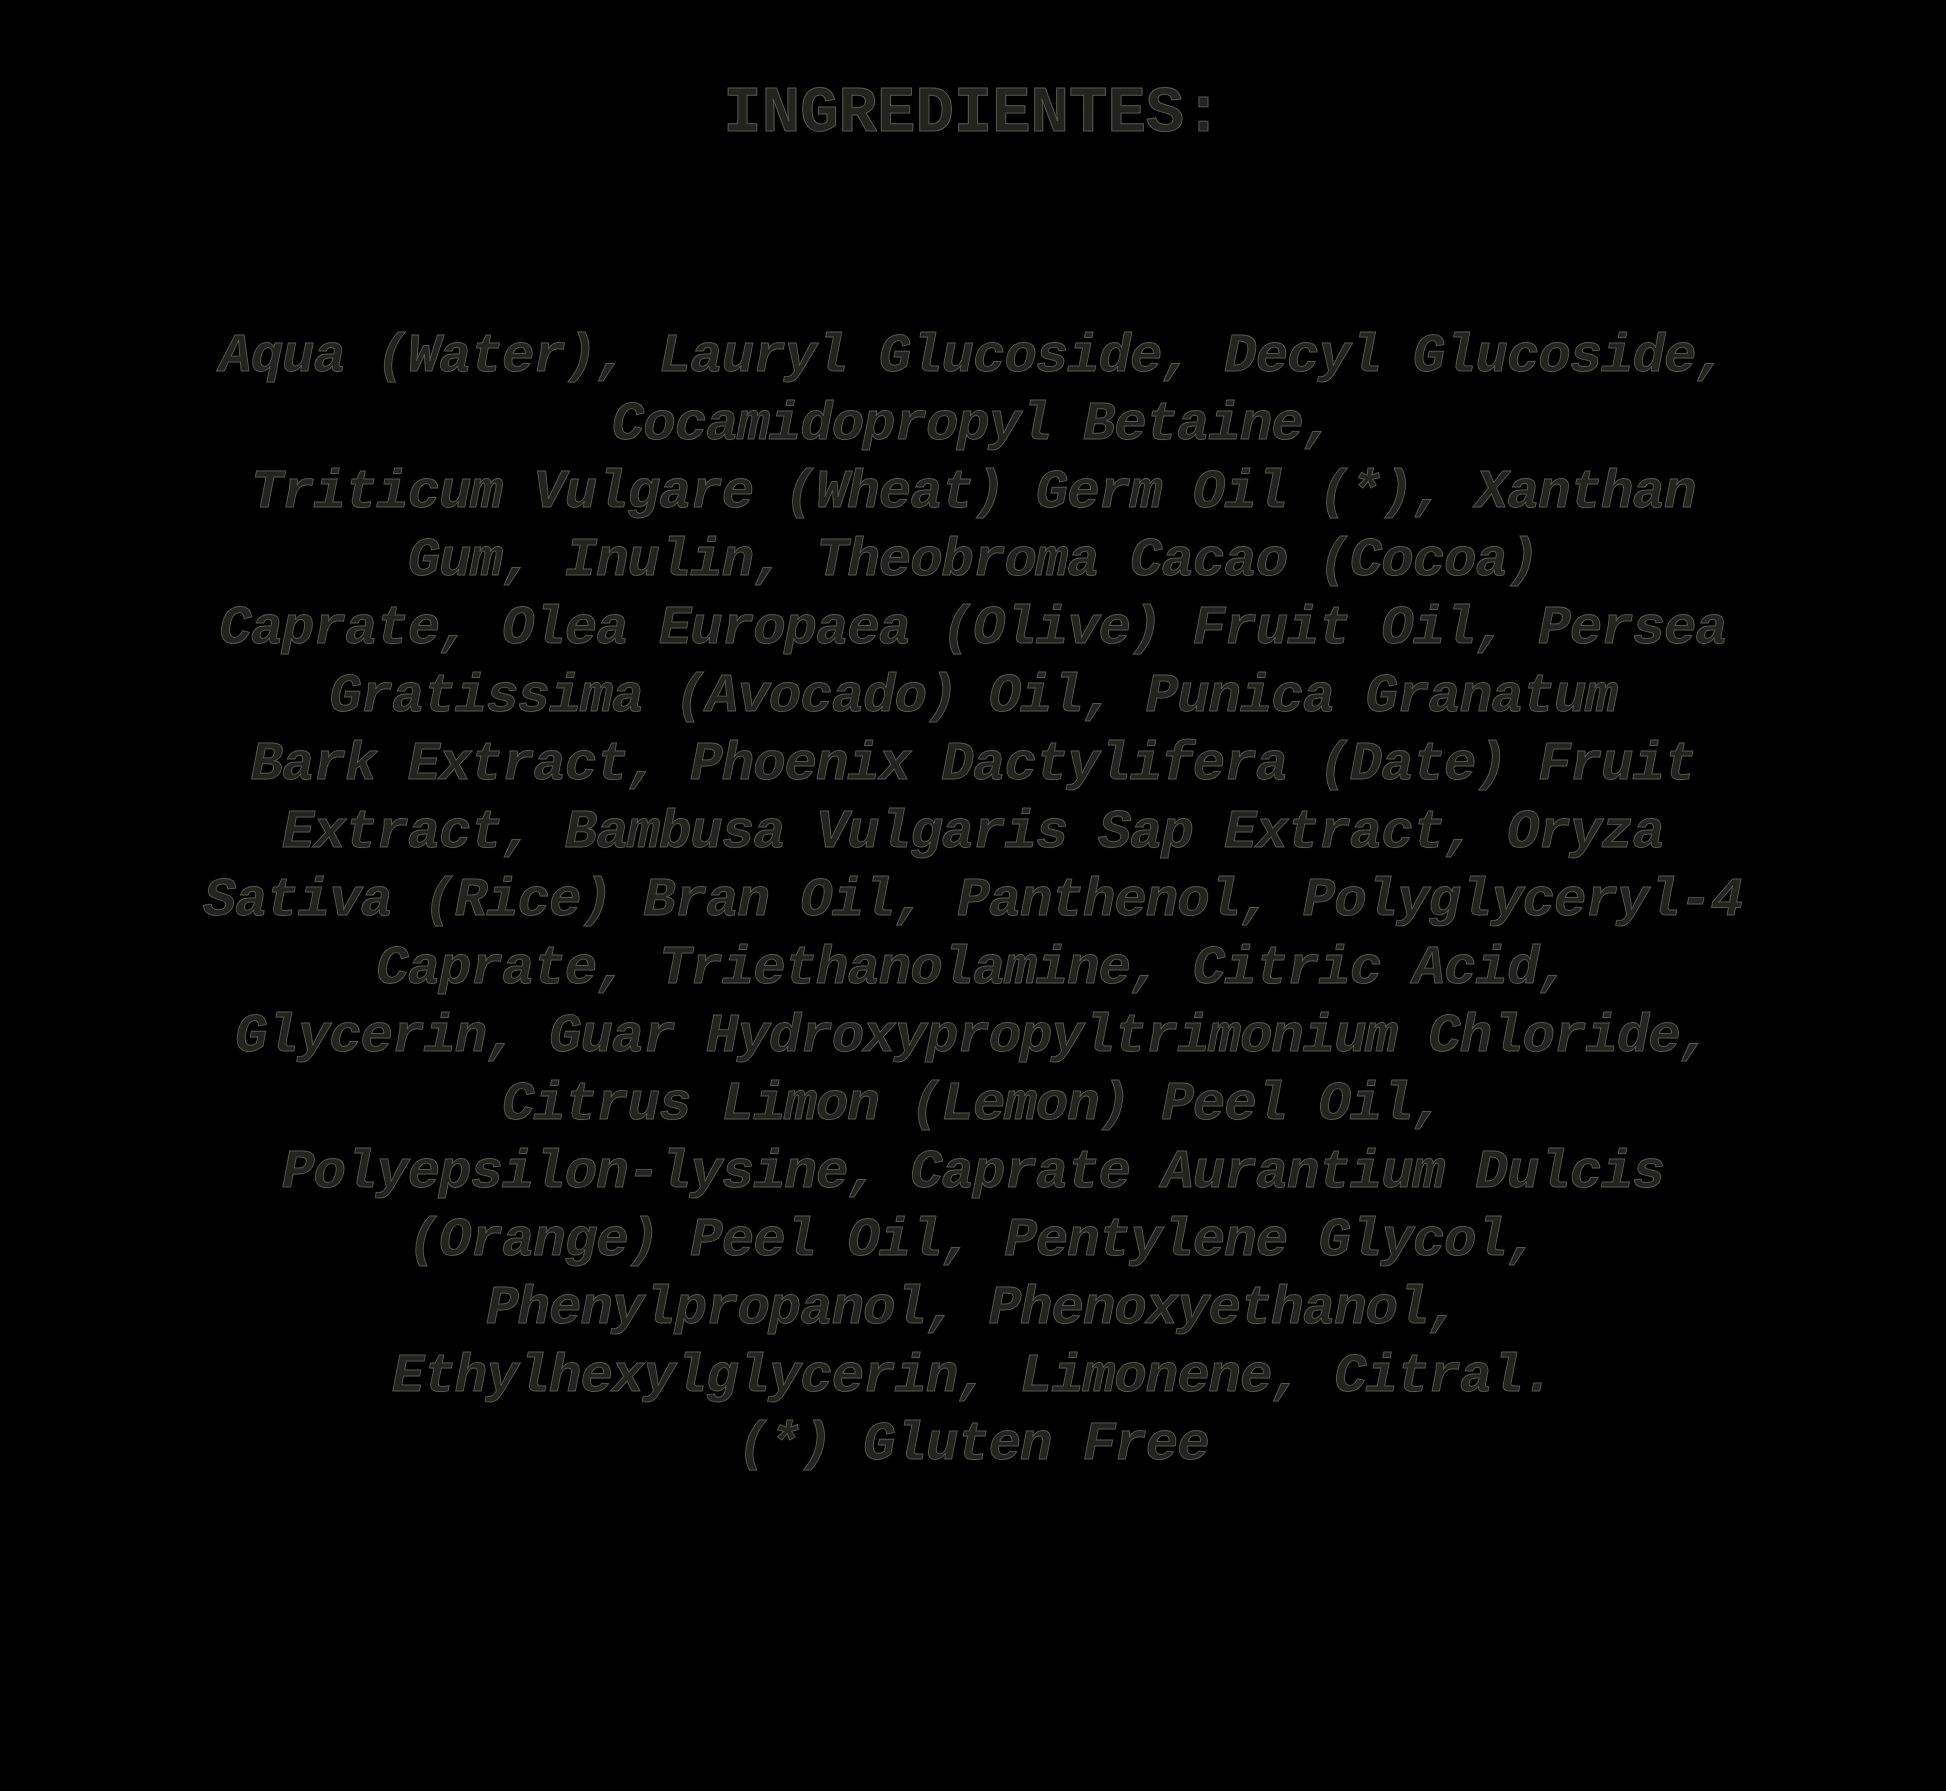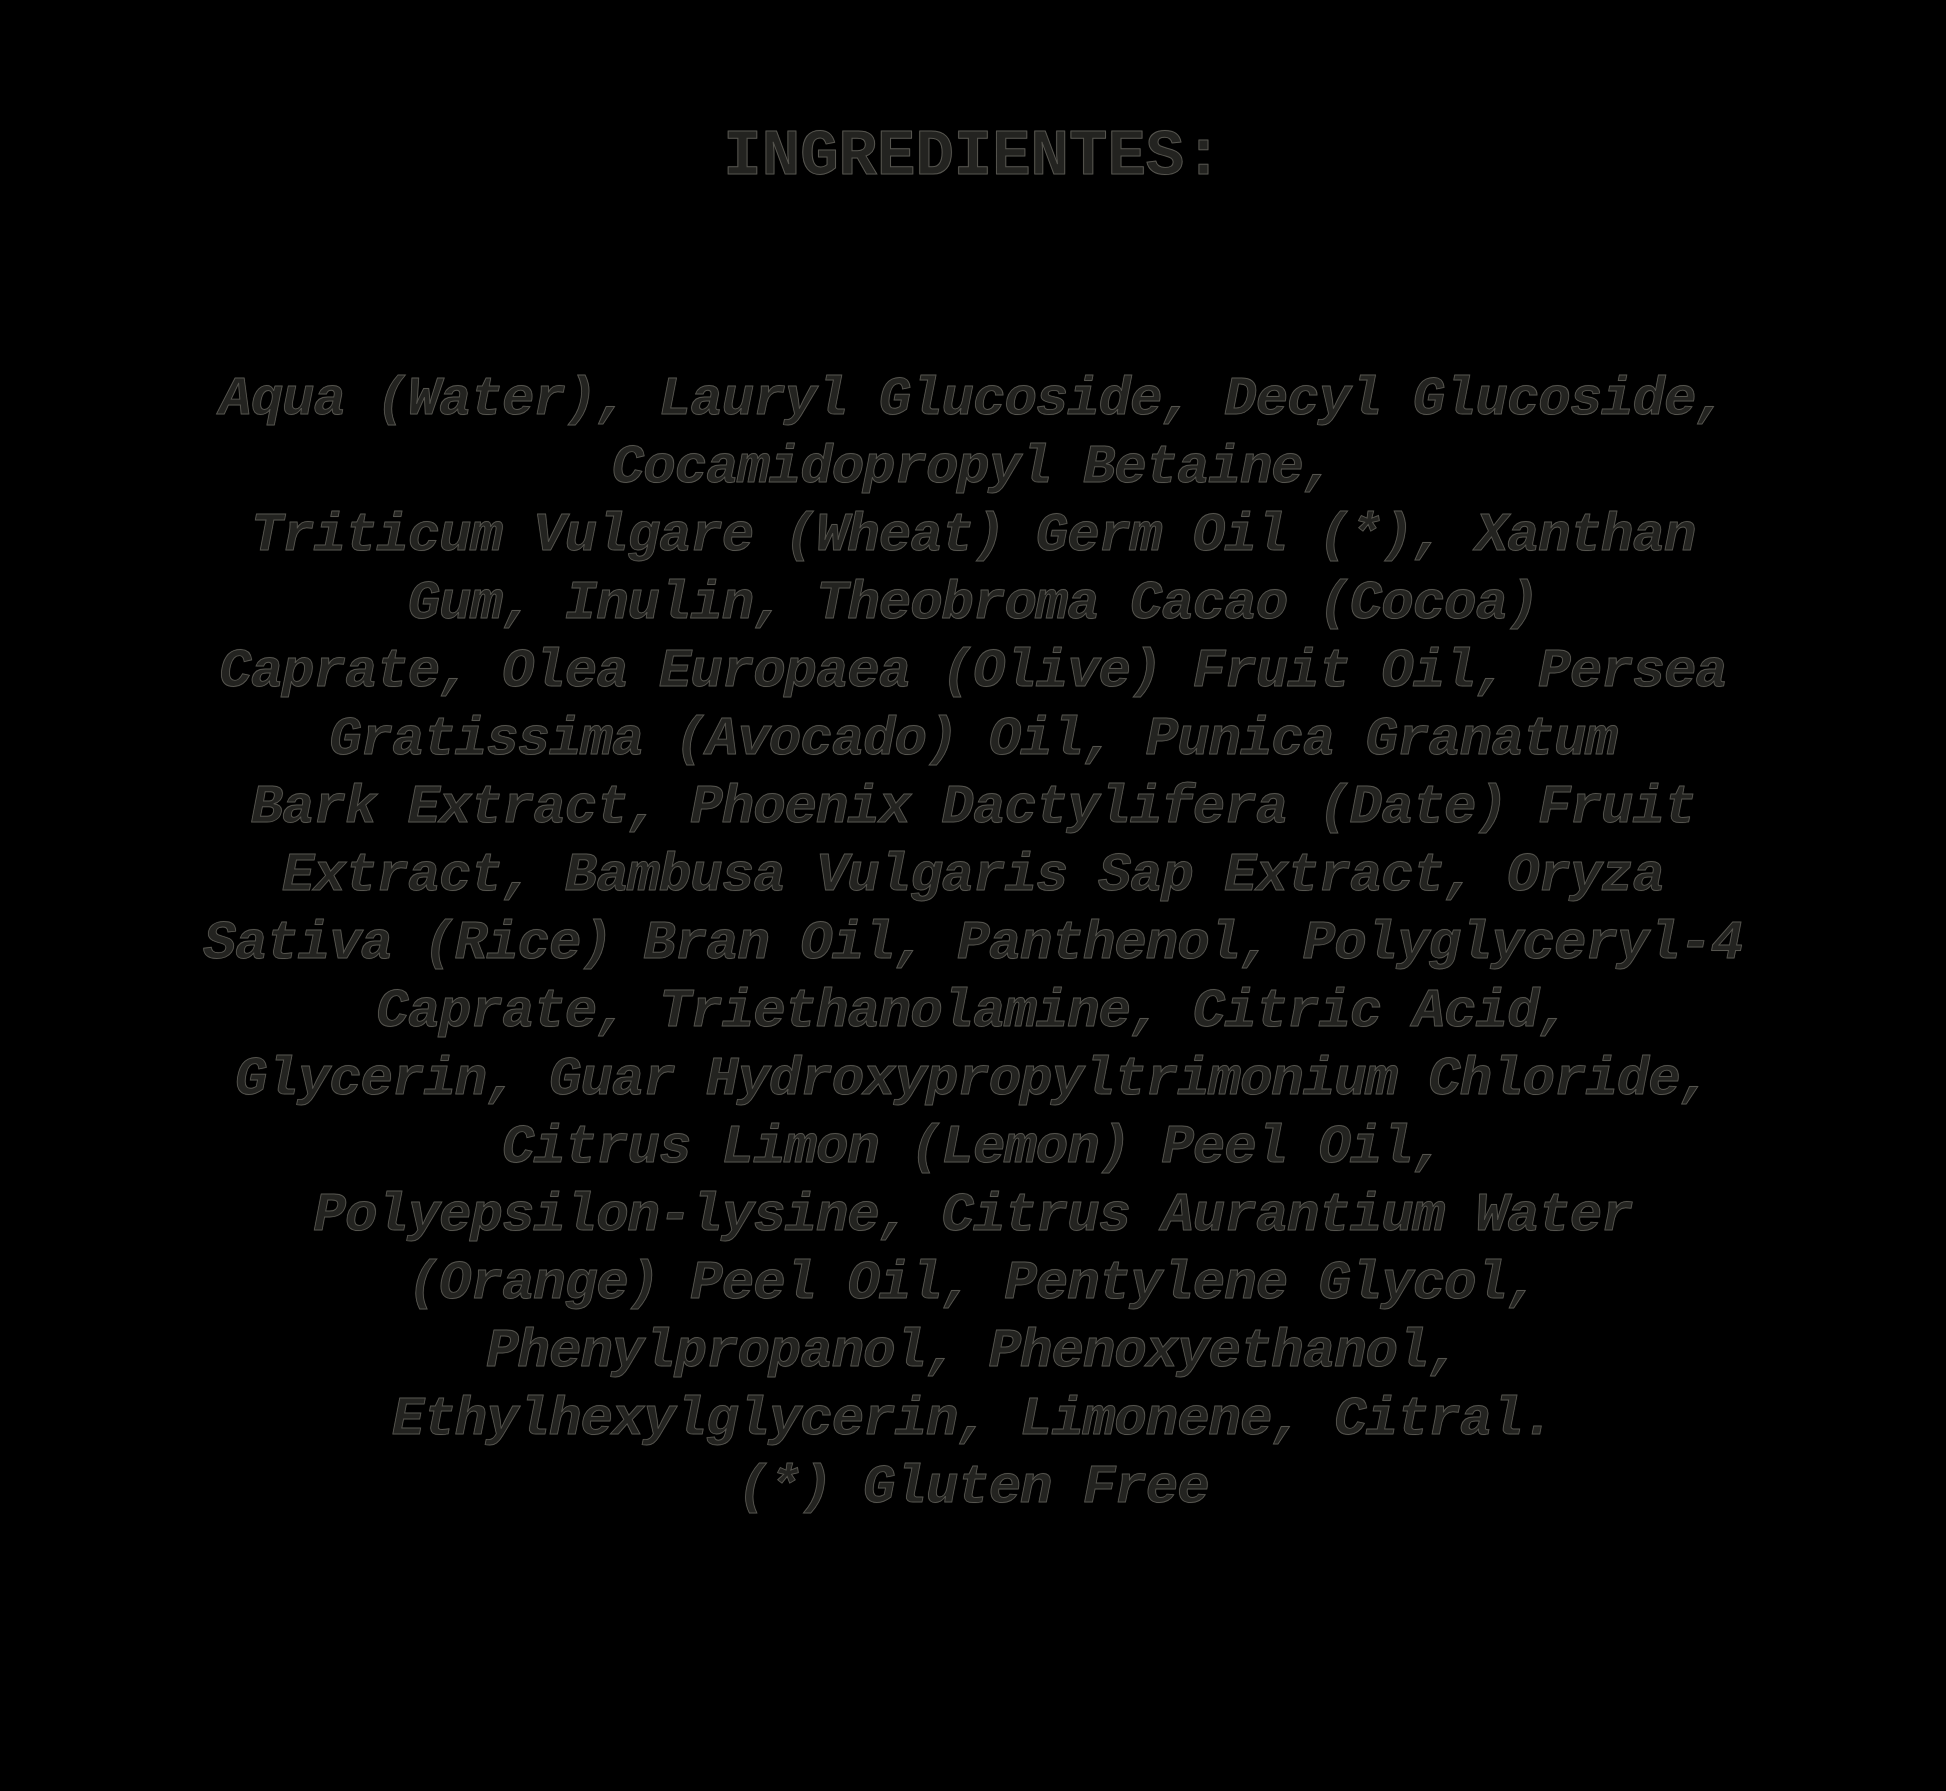--- a/index.html
+++ b/index.html
@@ -15,21 +15,21 @@
   body{
     width:1946px;
     height:1791px;
     overflow:hidden;
     font-family:"Liberation Mono","DejaVu Sans Mono",monospace;
   }
   .label{
     box-sizing:border-box;
     width:100%;
     height:100%;
-    padding-top:120px;
+    padding-top:77px;
     text-align:center;
   }
   .title{
     margin:0;
     font-family:"Liberation Mono","DejaVu Sans Mono",monospace;
     font-weight:bold;
     font-size:64px;
     line-height:74px;
     letter-spacing:0px;
     color:var(--ink);
@@ -64,19 +64,19 @@
     <p class="line">Triticum Vulgare (Wheat) Germ Oil (*), Xanthan</p>
     <p class="line">Gum, Inulin, Theobroma Cacao (Cocoa)</p>
     <p class="line">Caprate, Olea Europaea (Olive) Fruit Oil, Persea</p>
     <p class="line">Gratissima (Avocado) Oil, Punica Granatum</p>
     <p class="line">Bark Extract, Phoenix Dactylifera (Date) Fruit</p>
     <p class="line">Extract, Bambusa Vulgaris Sap Extract, Oryza</p>
     <p class="line">Sativa (Rice) Bran Oil, Panthenol, Polyglyceryl-4</p>
     <p class="line">Caprate, Triethanolamine, Citric Acid,</p>
     <p class="line">Glycerin, Guar Hydroxypropyltrimonium Chloride,</p>
     <p class="line">Citrus Limon (Lemon) Peel Oil,</p>
-    <p class="line">Polyepsilon-lysine, Citrus Aurantium Water</p>
+    <p class="line">Polyepsilon-lysine, Caprate Aurantium Dulcis</p>
     <p class="line">(Orange) Peel Oil, Pentylene Glycol,</p>
     <p class="line">Phenylpropanol, Phenoxyethanol,</p>
     <p class="line">Ethylhexylglycerin, Limonene, Citral.</p>
     <p class="line">(*) Gluten Free</p>
   </div>
 </main>
 
 </body></html>

